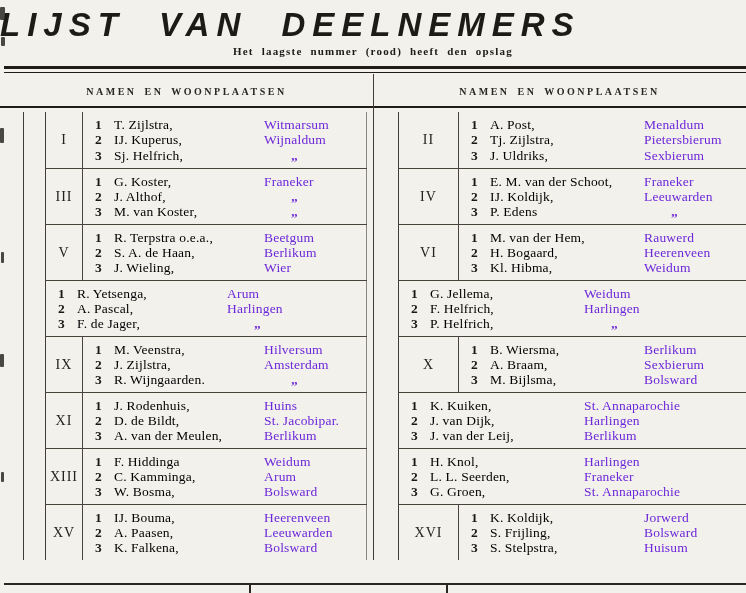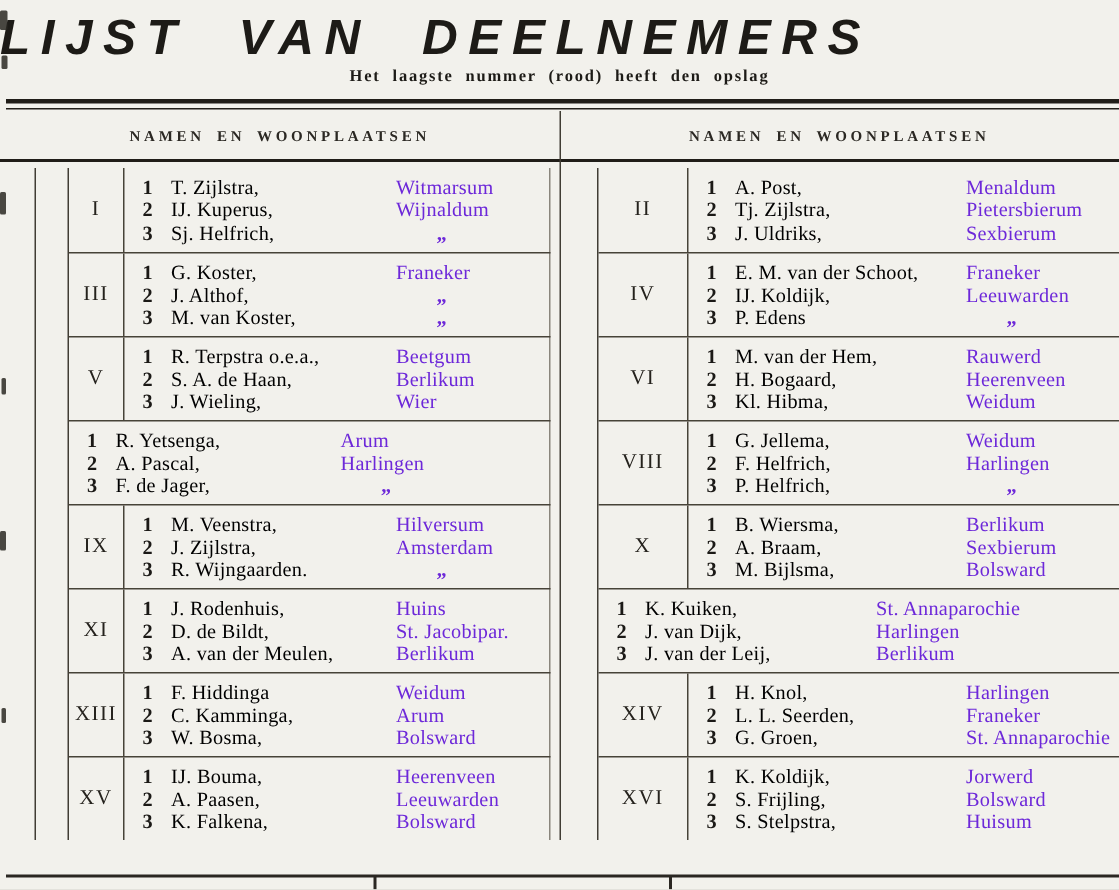--- a/index.html
+++ b/index.html
@@ -313,21 +313,20 @@
             <span class="place">Heerenveen</span>
           </div>
           <div class="row">
             <span class="num">3</span>
             <span class="name">Kl. Hibma,</span>
             <span class="place">Weidum</span>
           </div>
         </div>
       </div>
       <div class="group">
-        <div class="numeral">VIII</div>
         <div class="rows">
           <div class="row">
             <span class="num">1</span>
             <span class="name">G. Jellema,</span>
             <span class="place">Weidum</span>
           </div>
           <div class="row">
             <span class="num">2</span>
             <span class="name">F. Helfrich,</span>
             <span class="place">Harlingen</span>
@@ -372,21 +371,20 @@
             <span class="place">Harlingen</span>
           </div>
           <div class="row">
             <span class="num">3</span>
             <span class="name">J. van der Leij,</span>
             <span class="place">Berlikum</span>
           </div>
         </div>
       </div>
       <div class="group">
-        <div class="numeral">XIV</div>
         <div class="rows">
           <div class="row">
             <span class="num">1</span>
             <span class="name">H. Knol,</span>
             <span class="place">Harlingen</span>
           </div>
           <div class="row">
             <span class="num">2</span>
             <span class="name">L. L. Seerden,</span>
             <span class="place">Franeker</span>

